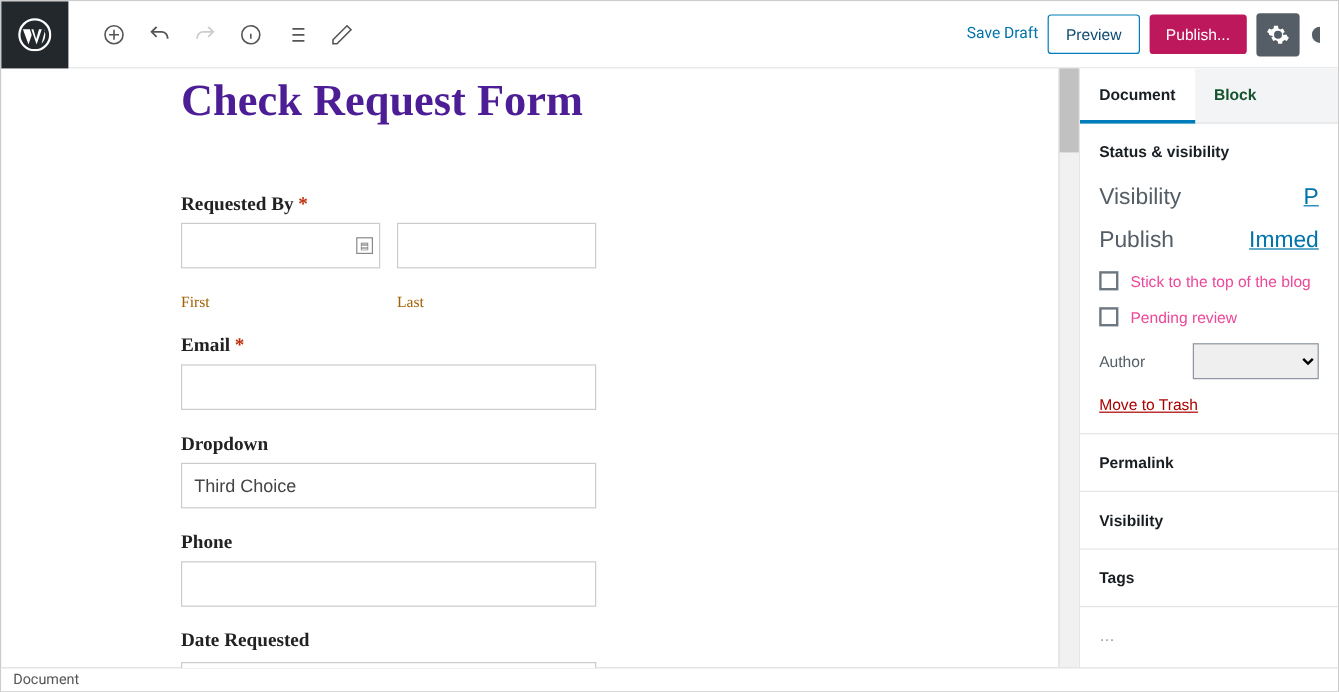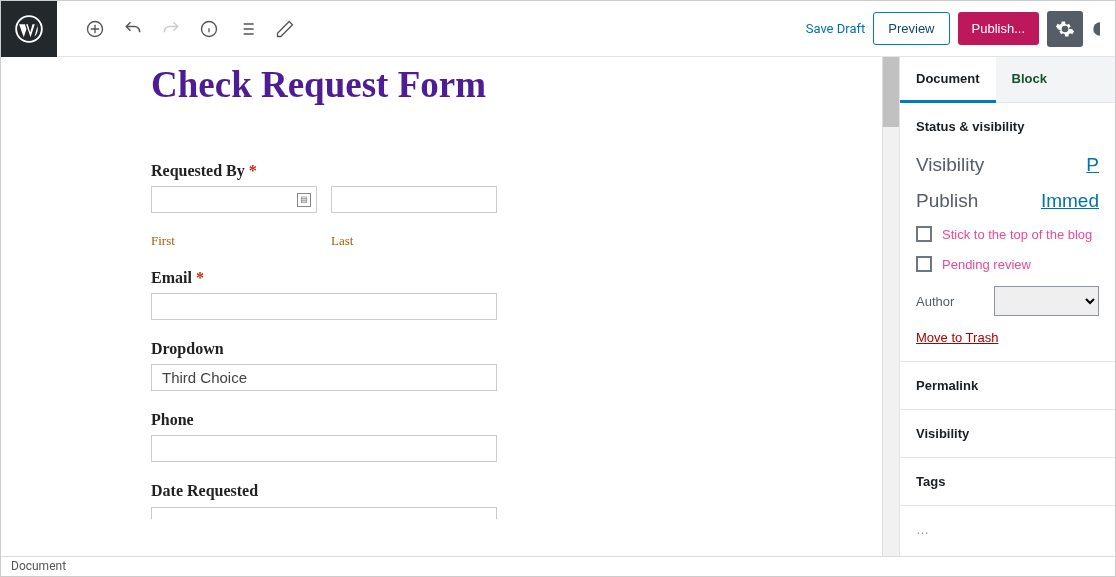--- a/index.html
+++ b/index.html
@@ -21,21 +21,21 @@
 
 .main-wrap { display: flex; height: calc(100% - 56px - 20px); }
 .editor { flex: 1; overflow-y: auto; position: relative; padding-left: 150px; padding-top: 6px; font-family: Georgia, "Times New Roman", serif; }
 .page-title { font-size: 37px; font-weight: 700; color: #4c1d95; margin-bottom: 56px; font-family: Georgia, serif; }
 .form-field { margin-bottom: 20px; }
 .field-label { font-weight: 700; font-size: 16px; color: #222; margin-bottom: 6px; display: block; font-family: Georgia, serif; }
 .required { color: #c02b0a; }
 .name-row { display: flex; gap: 14px; }
 .name-col input { width: 166px; }
 .sub-label { font-size: 13px; color: #a16207; margin-top: 20px; font-family: Georgia, serif; }
-.form-input, .form-select { width: 346px; height: 27px; border: 1px solid #ccc; padding: 6px 10px; font-size: 15px; font-family: inherit; background: #fff; }
+.form-input, .form-select { width: 346px; height: 38px; border: 1px solid #ccc; padding: 6px 10px; font-size: 15px; font-family: inherit; background: #fff; }
 .form-select { display: flex; align-items: center; color: #444; font-family: -apple-system, sans-serif; }
 .input-with-icon { position: relative; }
 .input-icon { position: absolute; right: 6px; top: 50%; transform: translateY(-50%); width: 14px; height: 14px; border: 1px solid #888; display:flex; align-items:center; justify-content:center; font-size:8px; color:#666; }
 
 
 .scroll-track { width: 17px; background: #f1f1f1; border-left: 1px solid #ddd; position: relative; }
 .scroll-thumb { position: absolute; top: 0; width: 100%; height: 70px; background: #c1c1c1; }
 
 
 .sidebar { width: 216px; border-left: 1px solid #e2e4e7; overflow-y: hidden; background: #fff; font-family: -apple-system, sans-serif; }

